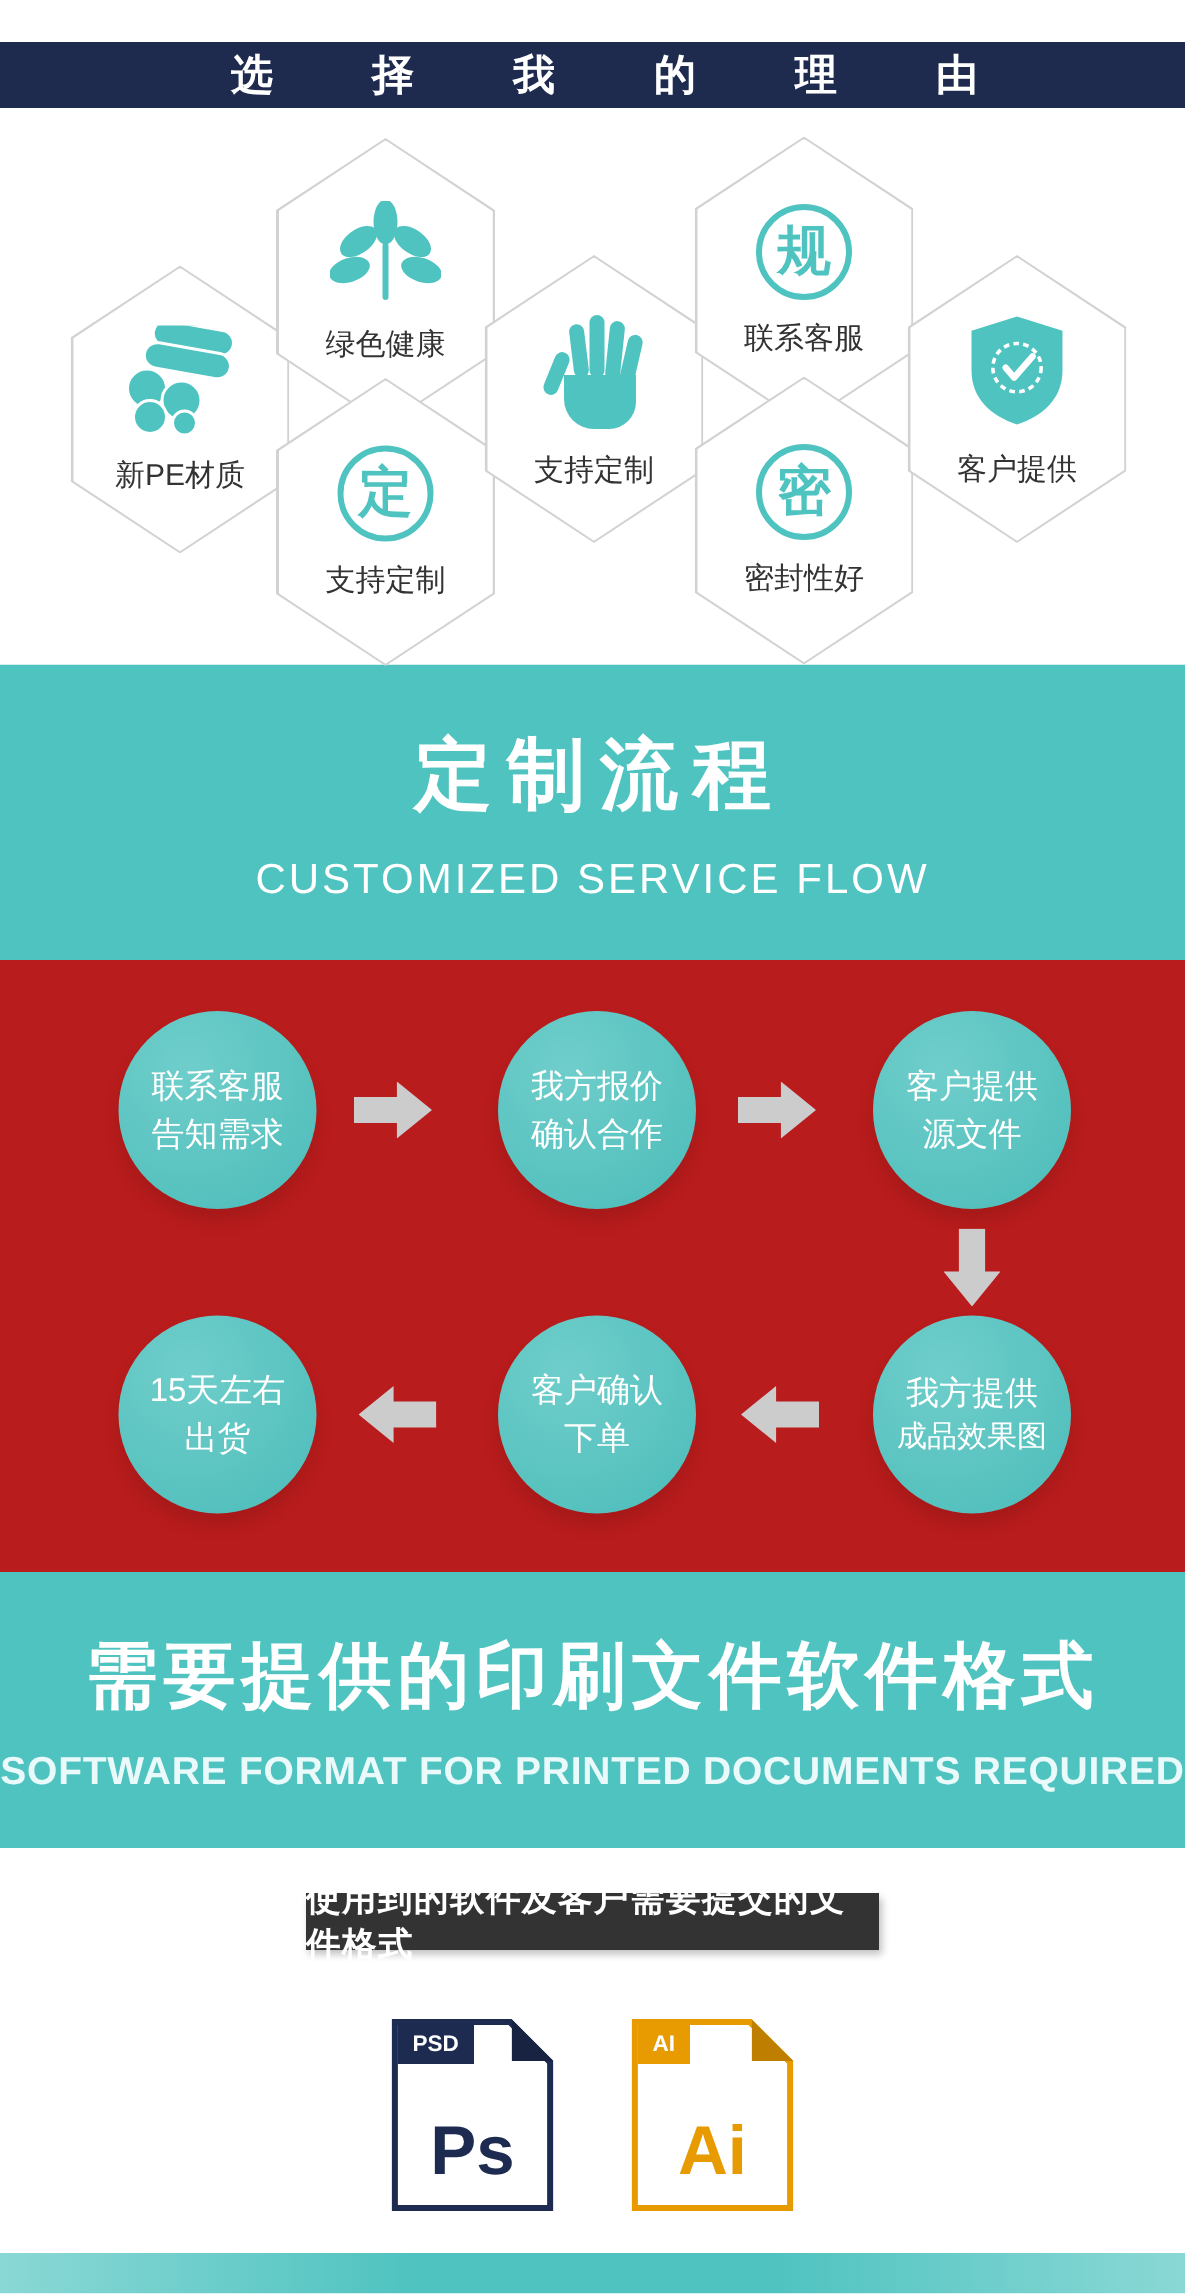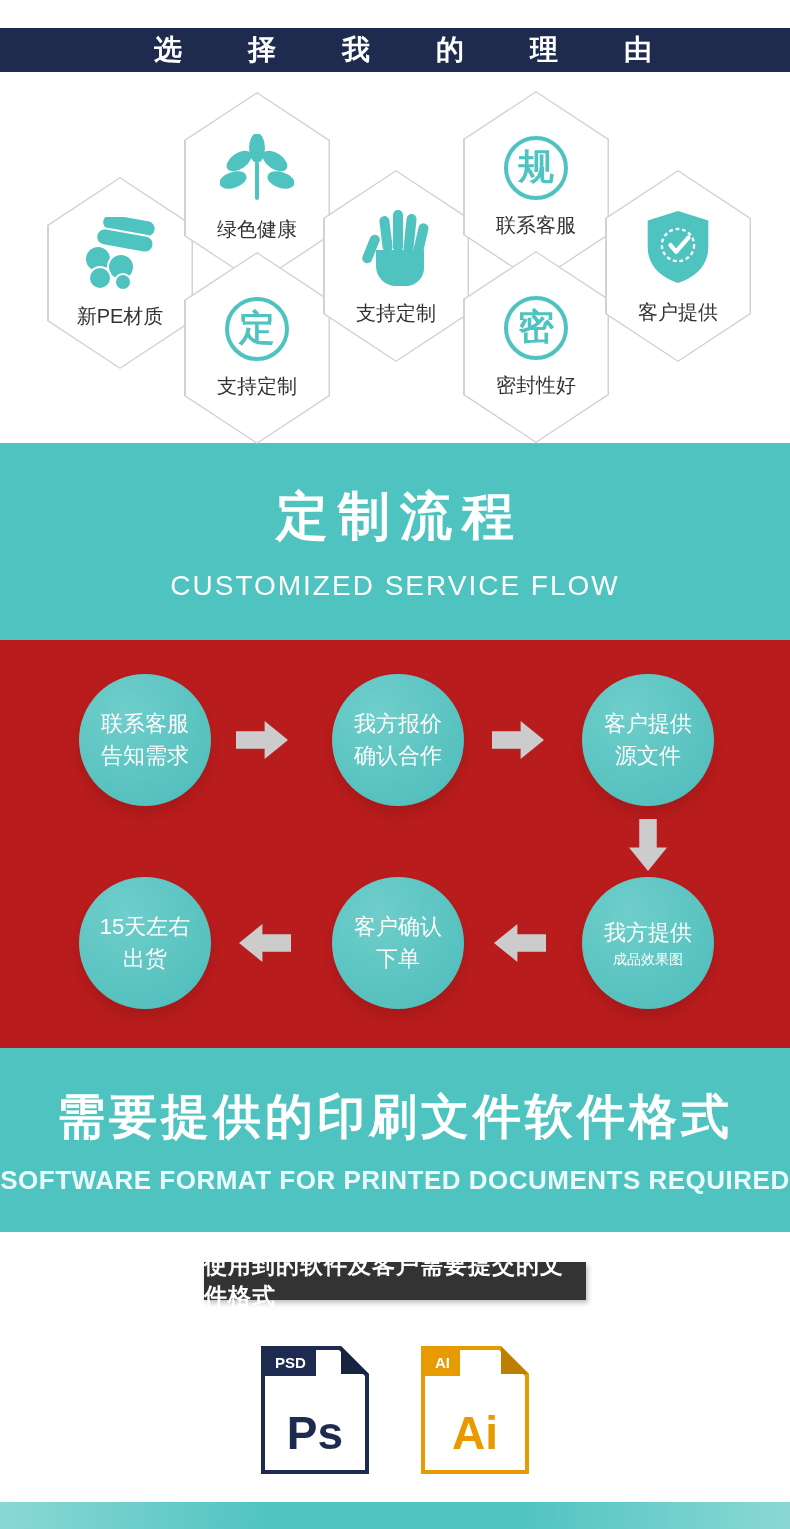--- a/index.html
+++ b/index.html
@@ -32,21 +32,21 @@
   .banner2-title { color:#fff; font-size:48px; font-weight:bold; letter-spacing:4px; }
   .banner2-sub { color:#eafafa; font-size:26px; font-weight:bold; letter-spacing:0.5px; }
 
   
   .flow-section { position:relative; height:408px; background:#b91c1c; }
   .flow-circle { position:absolute; width:132px; height:132px; border-radius:50%;
         background:radial-gradient(circle at 35% 28%, #6fcecb, #4cbcb9);
         box-shadow:0 8px 12px rgba(0,0,0,0.10);
         display:flex; flex-direction:column; align-items:center; justify-content:center;
         color:#fff; font-size:22px; line-height:1.45; text-align:center; }
-  .flow-circle .small { font-size:14px; }
+  .flow-circle .small { font-size:20px; }
   .arrow { position:absolute; width:52px; height:38px; background:#cccccc;
         clip-path:polygon(0 27%,55% 27%,55% 0,100% 50%,55% 100%,55% 73%,0 73%); }
   .arrow.left { transform:scaleX(-1); }
   .arrow.down { transform:rotate(90deg); }
 
   
   .software-section { height:270px; background:#fff; padding-top:30px; }
   .software-bar { width:382px; height:38px; margin:0 auto; background:#333333;
         display:flex; align-items:center; justify-content:center;
         color:#fff; font-size:23px; font-weight:bold; letter-spacing:1px;

